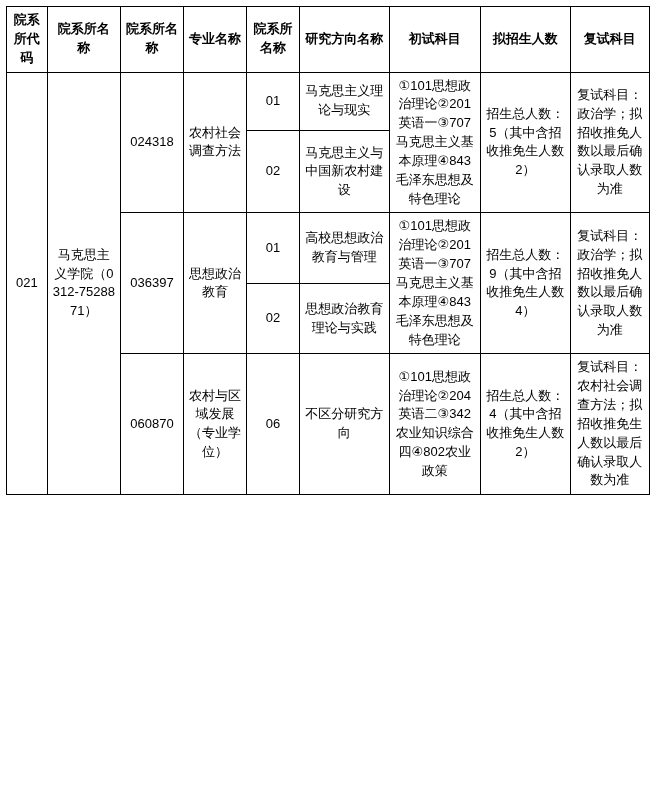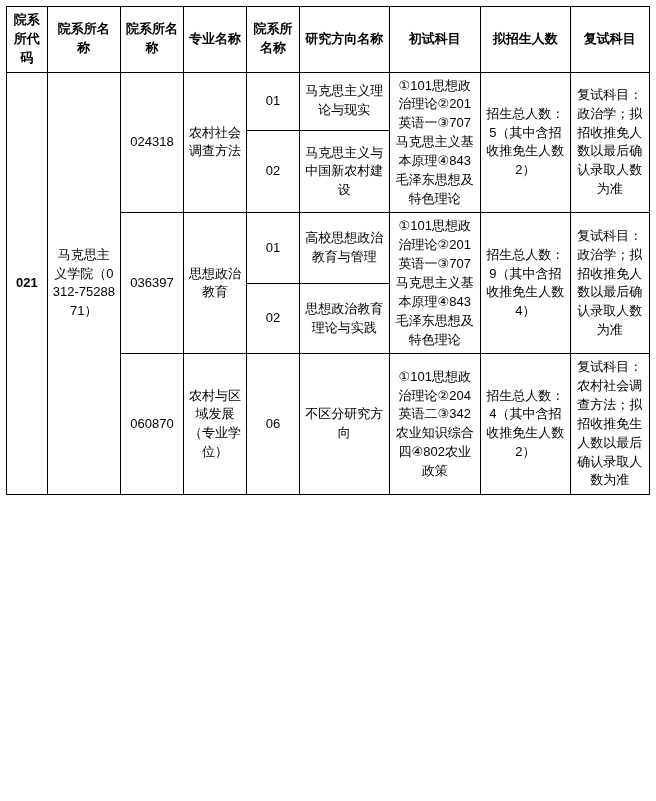--- a/index.html
+++ b/index.html
@@ -46,21 +46,21 @@
   col.c-dept-code   { width: 40px; }
   col.c-dept-name   { width: 72px; }
   col.c-major-code  { width: 62px; }
   col.c-major-name  { width: 62px; }
   col.c-dir-code    { width: 52px; }
   col.c-dir-name    { width: 88px; }
   col.c-exam        { width: 90px; }
   col.c-plan        { width: 88px; }
   col.c-retest      { width: 78px; }
 
-  td.topleft { vertical-align: middle; font-weight: bold; }
+  td.topleft { vertical-align: middle; }
 </style>
 </head>
 <body>
 
 <div class="page">
   <table class="majors">
     <colgroup>
       <col class="c-dept-code">
       <col class="c-dept-name">
       <col class="c-major-code">

